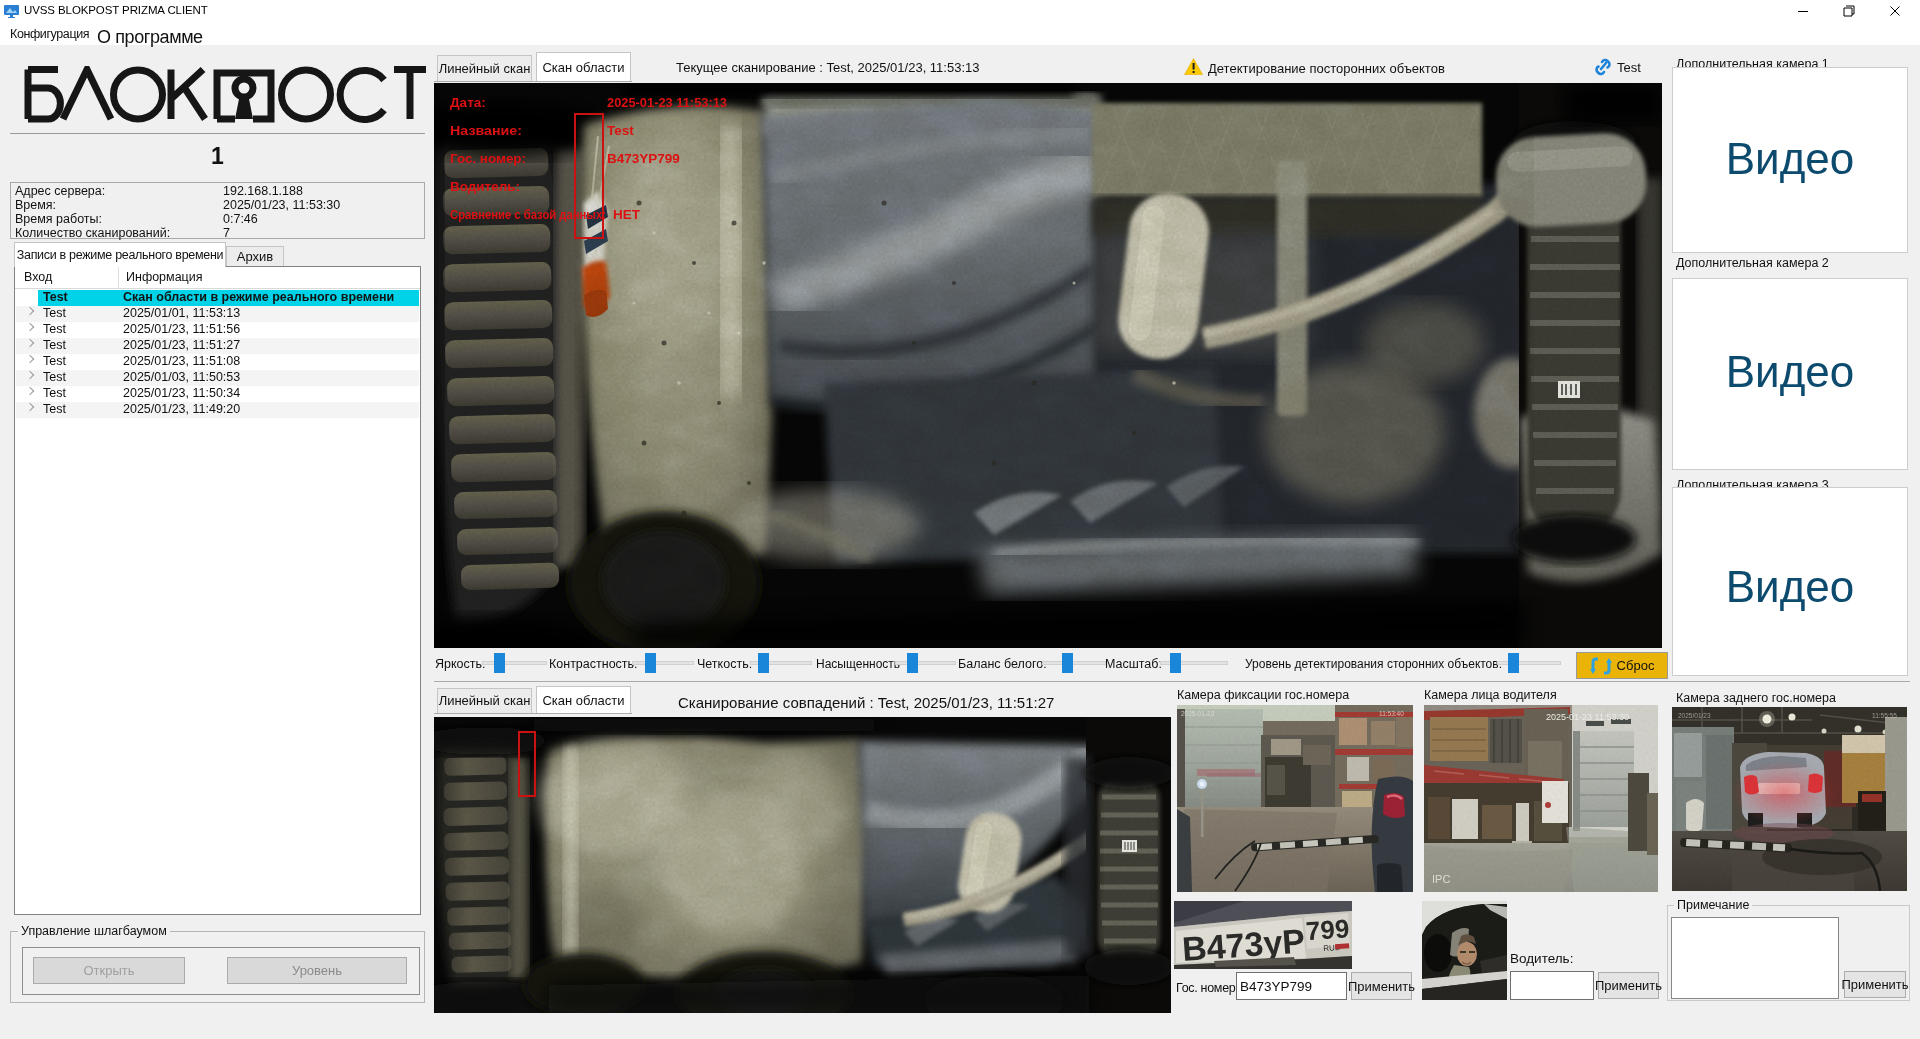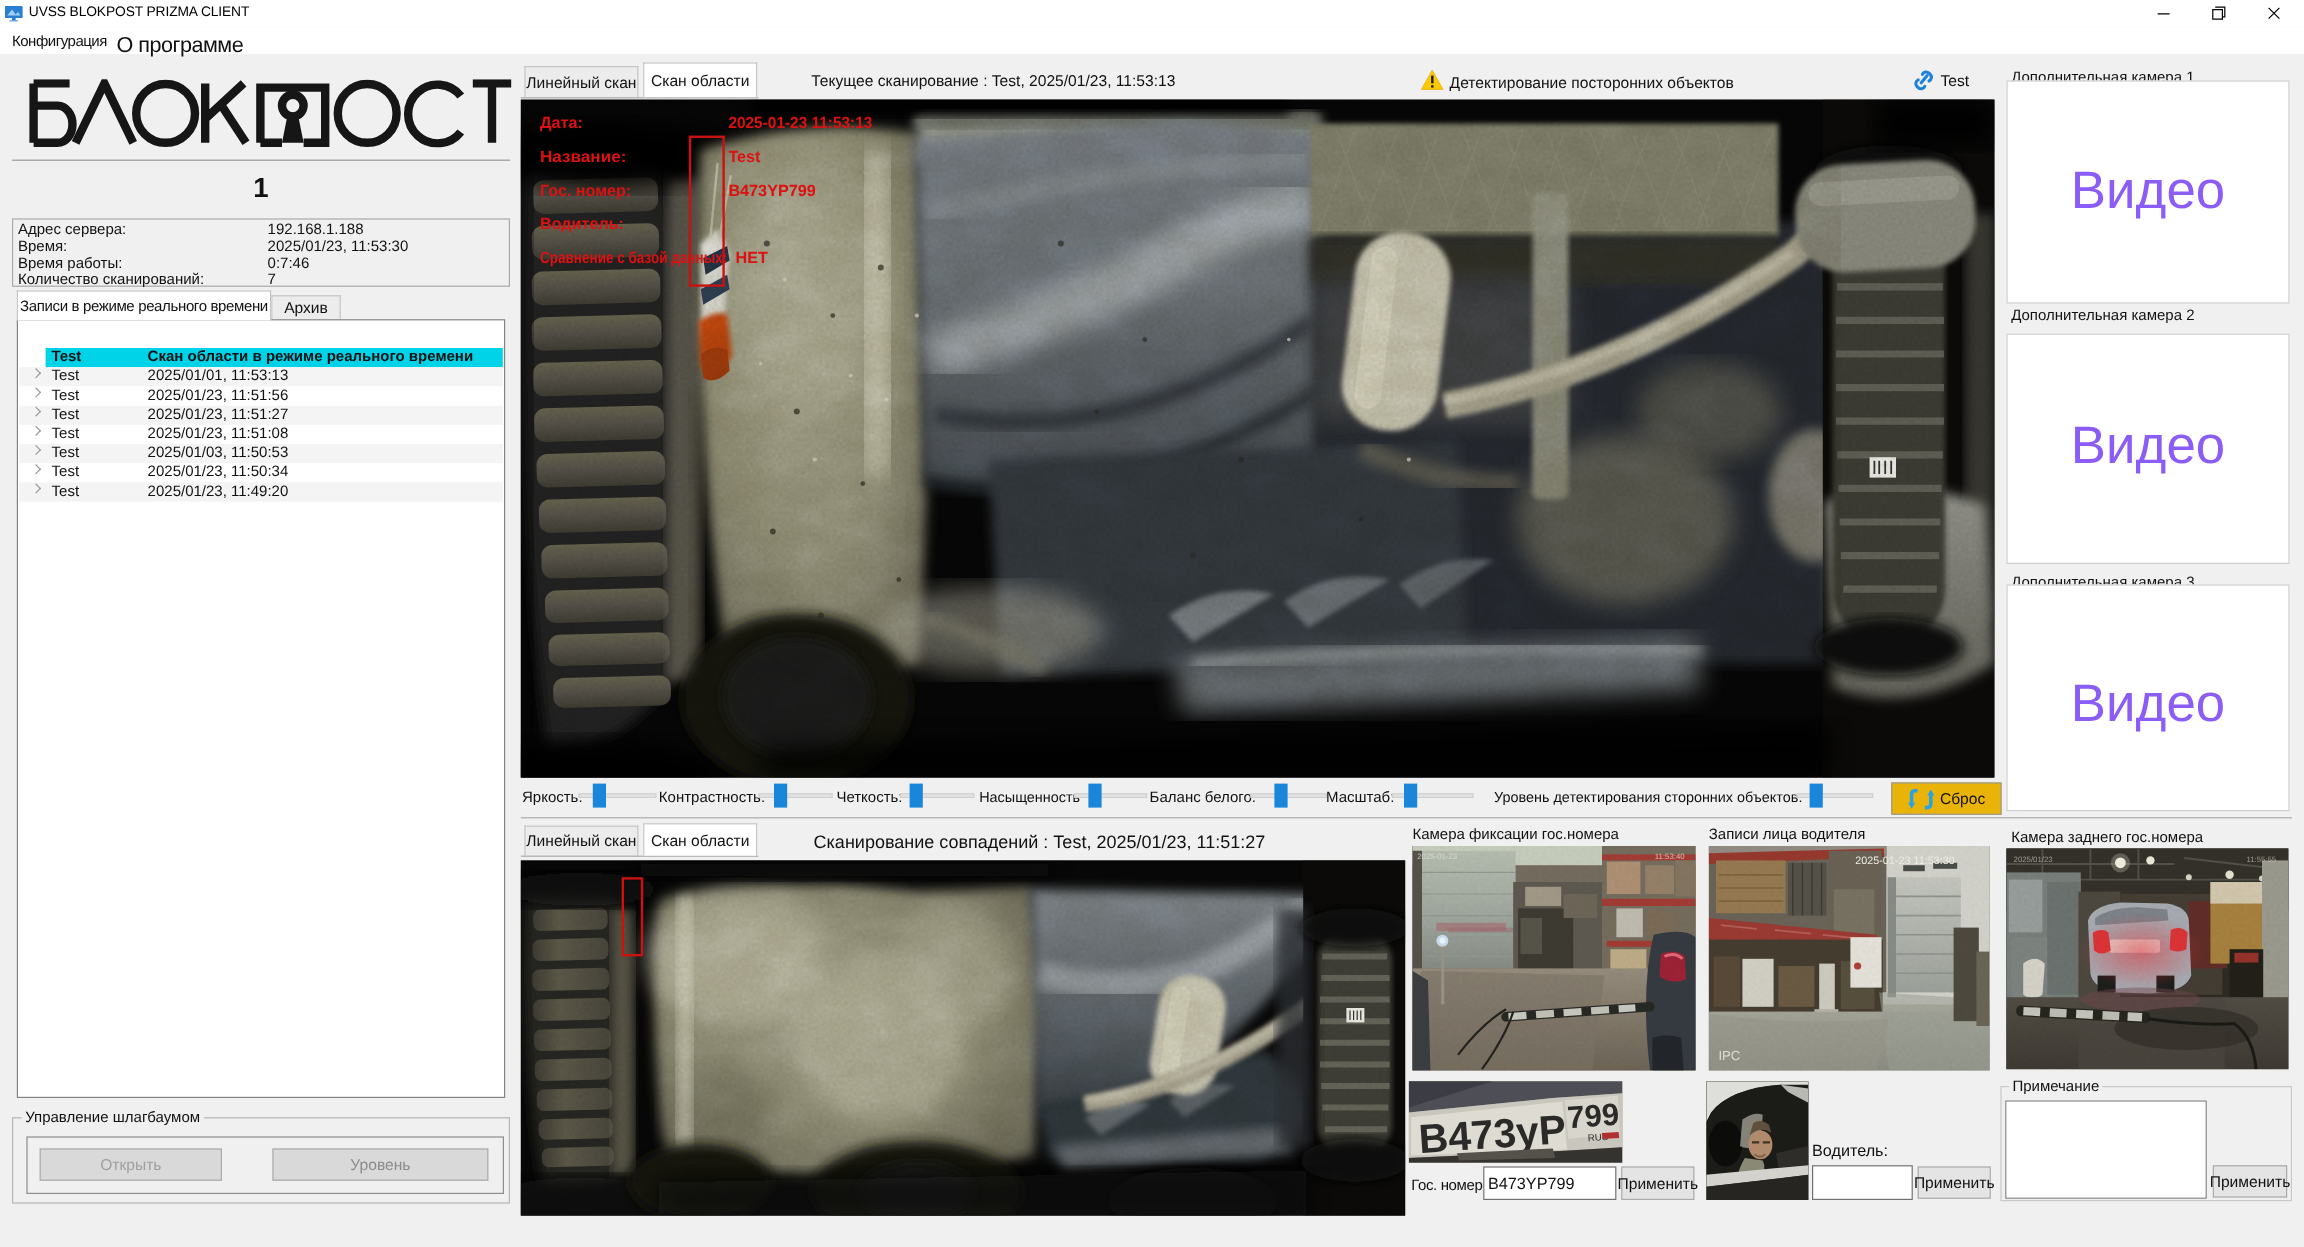--- a/index.html
+++ b/index.html
@@ -26,21 +26,21 @@
 .gbox { position:absolute; border:1px solid #b5b5b5; }
 .gbox-label { position:absolute; background:#f0f0f0; padding:0 3px; font-size:12.5px; }
 .btn { position:absolute; background:#d9d9d9; border:1px solid #ababab; font-size:13px;
   display:flex; align-items:center; justify-content:center; }
 .lbl { position:absolute; font-size:12.5px; white-space:nowrap; }
 .slider-groove { position:absolute; height:4px; background:#e3e3e3; border:1px solid #d0d0d0; }
 .slider-handle { position:absolute; width:11px; height:20px; background:#1a86d9; }
 .input { position:absolute; background:#fff; border:1px solid #707070; font-size:13.5px; padding-left:3px; }
 .videobox { position:absolute; background:#fff; border:1px solid #cdcdcd; }
 .video-label { position:absolute; font-size:12.5px; }
-.videotext { font-size:44px; letter-spacing:0; color:#8b5cf6; font-weight:500;
+.videotext { font-size:44px; letter-spacing:0; color:#0c4a6e; font-weight:500;
   position:absolute; width:100%; text-align:center; }
 </style>
 </head>
 <body>
 
 <div id="titlebar" class="abs"></div>
 <svg class="abs" style="left:4px;top:5px" width="15" height="13" viewBox="0 0 15 13">
   <rect x="0" y="0" width="15" height="10" rx="1" fill="#2a7fd4"></rect>
   <path d="M2 8 L6 3 L9 7 L11 5 L13 8 Z" fill="#9fd0f5"></path>
   <rect x="6" y="10" width="3" height="2" fill="#2a7fd4"></rect>
@@ -93,20 +93,25 @@
   <div class="inforow" style="top:29px">Время работы:</div>
     <div class="infoval" style="top:29px">0:7:46</div>
   <div class="inforow" style="top:43px">Количество сканирований:</div>
     <div class="infoval" style="top:43px">7</div>
 </div>
 
 <div class="tab active" style="left:14px;top:242px;width:212px;height:25px;padding-top:5px;z-index:2;font-size:12.5px;letter-spacing:-0.3px">Записи в режиме реального времени</div>
 <div class="tab" style="left:226px;top:246px;width:58px;height:21px;padding-top:2px">Архив</div>
 
 <div id="lefttable" class="abs">
+  <div id="ltheader">
+      <span style="position:absolute;left:9px;top:3px">Вход</span>
+      <span style="position:absolute;left:111px;top:3px">Информация</span>
+    <div style="position:absolute;left:103px;top:0;width:1px;height:22px;background:#e0e0e0"></div>
+    </div>
   <div class="lrow" style="top:23px;">
       <div style="position:absolute;left:22px;top:0;right:0;bottom:0;background:#00d3e8"></div>
     <b class="c1" style="z-index:1">Test</b>
       <b class="c2" style="z-index:1">Скан области в режиме реального времени</b>
     </div>
   <div class="lrow" style="top:39px;background:#f4f4f4">
       <div class="chev"></div>
       <span class="c1">Test</span>
       <span class="c2">2025/01/01, 11:53:13</span>
     </div>
@@ -571,21 +576,21 @@
 <rect x="172" y="135" width="14" height="6" fill="#cbcbc2"></rect>
 </g>
 <path d="M78 136 Q58 148 38 174 M84 138 Q78 158 58 186" stroke="#22221f" stroke-width="1.8" fill="none"></path>
 <text x="4" y="11" font-size="6.5" fill="#e8e8e0" opacity="0.75">2025-01-23</text>
 <text x="202" y="11" font-size="6.5" fill="#e8e8e0" opacity="0.75">11:53:40</text>
 <g style="mix-blend-mode:multiply">
         <rect width="236" height="187" filter="url(#grain)" opacity="0.22"></rect>
       </g>
 </svg>
 </div>
-<div class="abs video-label" style="left:1424px;top:688px">Записи лица водителя</div>
+<div class="abs video-label" style="left:1424px;top:688px">Камера лица водителя</div>
 <div class="abs" style="left:1424px;top:705px;width:234px;height:187px;background:#8e8a80" id="cam2">
 <svg width="234" height="187" viewBox="0 0 234 187">
 <defs>
 <linearGradient id="floor2" x1="0" y1="0" x2="0" y2="1">
 <stop offset="0" stop-color="#a6a59a"></stop>
           <stop offset="1" stop-color="#8c8d83"></stop>
 </linearGradient>
 <linearGradient id="door2" x1="0" y1="0" x2="0" y2="1">
 <stop offset="0" stop-color="#c6c8c1"></stop>
           <stop offset="1" stop-color="#9da29c"></stop>

